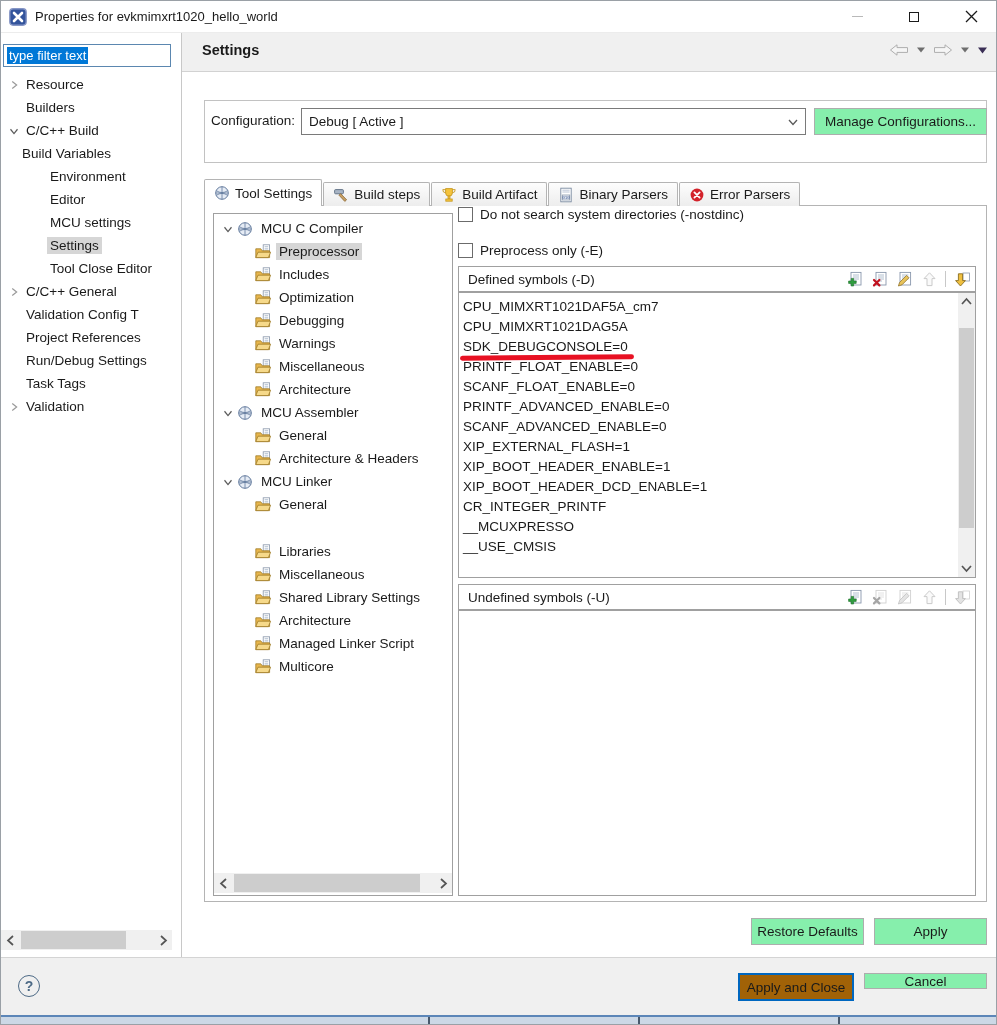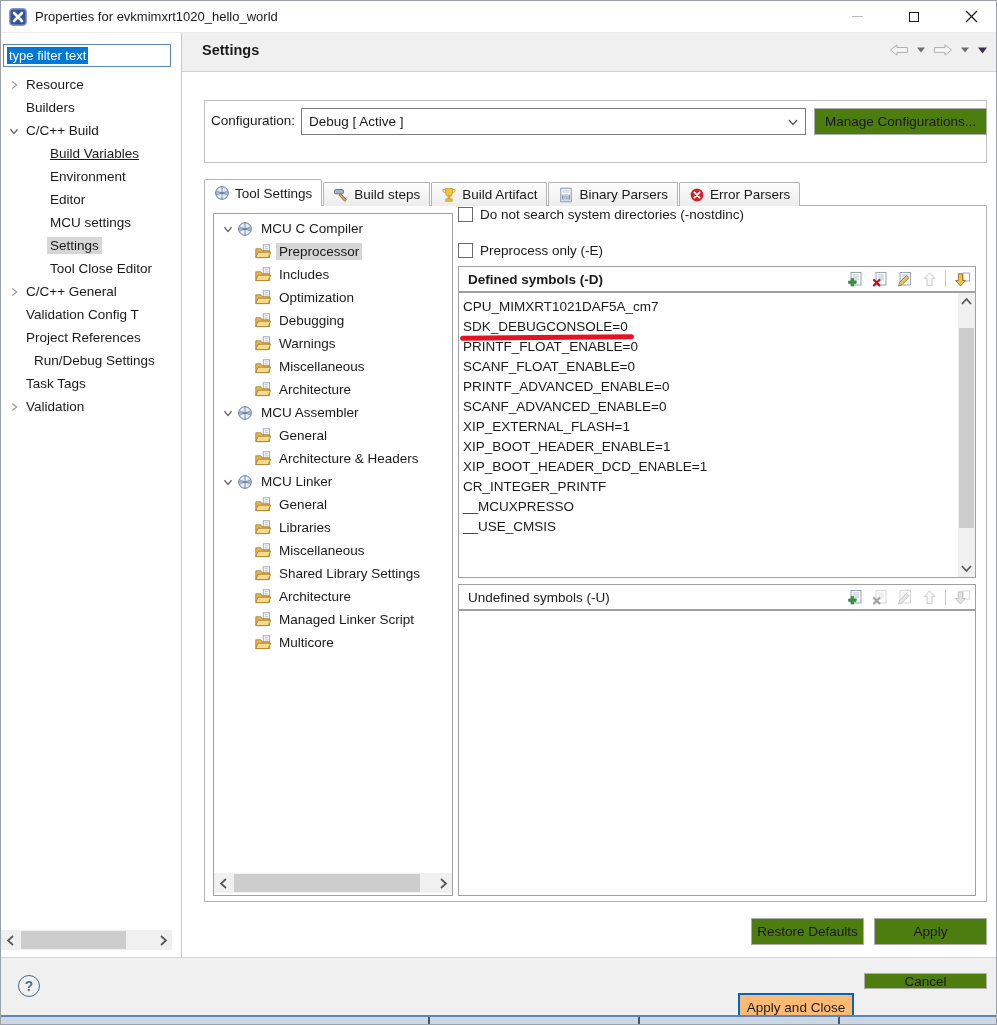--- a/index.html
+++ b/index.html
@@ -38,21 +38,21 @@
   .main-header { position:absolute; left:181px; top:32px; width:816px; height:39px; background:#f0f0f0; border-bottom:1px solid #d2d2d2; }
   .page-title { position:absolute; left:20px; top:9px; font-weight:bold; font-size:14.5px; }
   .nav-icons { position:absolute; right:10px; top:10px; display:flex; align-items:center; gap:7px; }
   .nav-icons .ic svg { display:block; }
 
   
   .config-box { position:absolute; left:203px; top:99px; width:783px; height:63px; border:1px solid #c2c2c2; background:#fff; }
   .config-label { position:absolute; left:210px; top:112px; }
   .config-select { position:absolute; left:300px; top:107px; width:505px; height:27px; border:1px solid #7a7a7a; background:#fff; display:flex; align-items:center; padding:0 24px 0 7px; cursor:default; }
   .config-caret { position:absolute; right:6px; top:7px; }
-  .btn { background:#4d7c0f; border:1px solid #adadad; font-family:"Liberation Sans",sans-serif; font-size:13.5px; color:#1a1a1a; display:flex; align-items:center; justify-content:center; cursor:default; }
+  .btn { background:#86efac; border:1px solid #adadad; font-family:"Liberation Sans",sans-serif; font-size:13.5px; color:#1a1a1a; display:flex; align-items:center; justify-content:center; cursor:default; }
   .manage-btn { position:absolute; left:813px; top:107px; width:173px; height:27px; }
 
   
   .tabs { position:absolute; left:203px; top:178px; height:27px; display:flex; align-items:flex-end; z-index:3; }
   .tab { height:24px; border:1px solid #b4b4b4; border-bottom:none; background:linear-gradient(#fdfdfd,#ededed); display:flex; align-items:center; gap:5px; padding:0 9px; margin-right:1px; white-space:nowrap; border-radius:2px 2px 0 0; }
   .tab.active { height:27px; background:#fff; z-index:4; }
   .tab .ic svg { width:16px; height:16px; display:block; }
 
   
   .content-box { position:absolute; left:203px; top:204px; width:783px; height:697px; border:1px solid #b4b4b4; background:#fff; z-index:2; }
@@ -81,21 +81,21 @@
   
   .vscroll { position:absolute; right:0; top:0; width:17px; height:100%; background:#f0f0f0; }
   .vs-btn { position:absolute; left:0; width:17px; height:17px; display:flex; align-items:center; justify-content:center; }
   .vs-thumb { position:absolute; left:1px; width:15px; background:#cdcdcd; }
 
   
   .restore-btn { position:absolute; left:750px; top:917px; width:113px; height:27px; }
   .apply-btn { position:absolute; left:873px; top:917px; width:113px; height:27px; }
   .bottom-bar { position:absolute; left:0; top:956px; width:997px; height:58px; background:#f0f0f0; border-top:1px solid #d4d4d4; }
   .help-btn { position:absolute; left:17px; top:17px; width:22px; height:22px; border:1.6px solid #4d6a86; border-radius:50%; color:#4d6a86; font-size:14px; display:flex; align-items:center; justify-content:center; font-weight:bold; }
-  .applyclose-btn { position:absolute; left:737px; top:15px; width:116px; height:28px; border:2px solid #0067c0; background:#fdba74;margin-top:20px; }
+  .applyclose-btn { position:absolute; left:737px; top:15px; width:116px; height:28px; border:2px solid #0067c0; background:#a16207; }
   .cancel-btn { position:absolute; left:863px; top:15px; width:123px; height:16px; }
 
   
   .bottom-strip { position:absolute; left:0; top:1014px; width:997px; height:11px; background:#ccd8e6; border-top:2px solid #5c86b8; }
   .strip-tick { position:absolute; top:0; width:2px; height:9px; background:#47586c; }
 </style>
 </head>
 <body>
 
 <div id="window">
@@ -138,21 +138,21 @@
         <span class="tlabel">Builders</span>
       </div>
       <div class="trow" style="padding-left: 4px;">
         <span class="chev">
           <svg viewBox="0 0 16 16">
             <path d="M4 6 L8 11 L12 6" fill="none" stroke="#5a5a5a" stroke-width="1.4"></path>
           </svg>
         </span>
         <span class="tlabel">C/C++ Build</span>
       </div>
-      <div class="trow" style="padding-left: 28px; text-decoration: underline;">
+      <div class="trow" style="">
         <span class="chev"></span>
         <span class="tlabel">Build Variables</span>
       </div>
       <div class="trow" style="padding-left: 28px;">
         <span class="chev"></span>
         <span class="tlabel">Environment</span>
       </div>
       <div class="trow" style="padding-left: 28px;">
         <span class="chev"></span>
         <span class="tlabel">Editor</span>
@@ -178,21 +178,21 @@
         <span class="tlabel">C/C++ General</span>
       </div>
       <div class="trow" style="padding-left: 4px;">
         <span class="chev"></span>
         <span class="tlabel">Validation Config T</span>
       </div>
       <div class="trow" style="padding-left: 4px;">
         <span class="chev"></span>
         <span class="tlabel">Project References</span>
       </div>
-      <div class="trow" style="padding-left: 4px; gap: 8px;">
+      <div class="trow" style="padding-left: 4px;">
         <span class="chev"></span>
         <span class="tlabel">Run/Debug Settings</span>
       </div>
       <div class="trow" style="padding-left: 4px;">
         <span class="chev"></span>
         <span class="tlabel">Task Tags</span>
       </div>
       <div class="trow" style="padding-left: 4px;">
         <span class="chev">
           <svg viewBox="0 0 16 16">
@@ -452,21 +452,21 @@
           <span class="ic">
             <svg viewBox="0 0 16 16">
               <rect x="8.2" y="0.8" width="6.4" height="7.6" fill="#fff" stroke="#8896aa" stroke-width="0.8"></rect>
               <path d="M9.6 2.6 h3.6 M9.6 4.3 h3.6 M9.6 6 h3.6" stroke="#9fb0c4" stroke-width="0.7"></path>
               <path d="M0.8 4.8 L5.8 4.8 L7.2 6.8 L14.6 6.8 L14.6 13.6 L0.8 13.6 Z" fill="#e8b64c" stroke="#a07c28" stroke-width="0.8"></path>
               <path d="M0.8 13.6 L3 8.2 L15.6 8.2 L13.4 13.6 Z" fill="#f6d98a" stroke="#a07c28" stroke-width="0.8"></path>
             </svg>
           </span>
           <span class="tlabel">General</span>
         </div>
-        <div class="ttrow" style="padding-left: 41px;">
+        <div class="ttrow" style="padding-left: 41px; margin-top: 24px;">
           <span class="ic">
             <svg viewBox="0 0 16 16">
               <rect x="8.2" y="0.8" width="6.4" height="7.6" fill="#fff" stroke="#8896aa" stroke-width="0.8"></rect>
               <path d="M9.6 2.6 h3.6 M9.6 4.3 h3.6 M9.6 6 h3.6" stroke="#9fb0c4" stroke-width="0.7"></path>
               <path d="M0.8 4.8 L5.8 4.8 L7.2 6.8 L14.6 6.8 L14.6 13.6 L0.8 13.6 Z" fill="#e8b64c" stroke="#a07c28" stroke-width="0.8"></path>
               <path d="M0.8 13.6 L3 8.2 L15.6 8.2 L13.4 13.6 Z" fill="#f6d98a" stroke="#a07c28" stroke-width="0.8"></path>
             </svg>
           </span>
           <span class="tlabel">Libraries</span>
         </div>
@@ -545,21 +545,21 @@
 
   <div class="checkbox-row" style="top:206px;">
     <span class="cbx"></span>
     <span>Do not search system directories (-nostdinc)</span>
   </div>
   <div class="checkbox-row" style="top:242px;">
     <span class="cbx"></span>
     <span>Preprocess only (-E)</span>
   </div>
 
-  <div class="group-header" style="top:265px;font-weight:bold;">
+  <div class="group-header" style="top:265px;">
     <span class="gtitle">Defined symbols (-D)</span>
     <span class="gtools" id="defined-tools">
         <span class="tbtn">
           <span class="ic">
             <svg viewBox="0 0 17 17">
               <rect x="5" y="1.4" width="10" height="12.6" fill="#fff" stroke="#8a98ad" stroke-width="0.9"></rect>
               <path d="M7 4 h6 M7 6 h6 M7 8 h6 M7 10 h4" stroke="#9fb0c4" stroke-width="0.8"></path>
               <path d="M2.6 10 h2.6 V7.4 h2.4 V10 h2.6 v2.4 H7.6 v2.6 H5.2 v-2.6 H2.6 Z" fill="#2f9e3f" stroke="#1c6e2a" stroke-width="0.6"></path>
             </svg>
           </span>
@@ -596,20 +596,21 @@
               <rect x="9" y="2" width="6.4" height="8" fill="#fff" stroke="#8a98ad" stroke-width="0.8"></rect>
               <path d="M6.5 15 L1.6 9.6 H4.4 V2.8 H8.6 V9.6 H11.4 Z" fill="#f0c040" stroke="#8a6d1f" stroke-width="0.9"></path>
             </svg>
           </span>
         </span>
       </span>
   </div>
   <div class="list-box" style="top:291px; height:286px;">
     <div id="defined-list">
         <div class="lrow">CPU_MIMXRT1021DAF5A_cm7</div>
+        <div class="lrow">CPU_MIMXRT1021DAG5A</div>
         <div class="lrow">SDK_DEBUGCONSOLE=0<div class="red-underline" style="background: rgb(232, 17, 35);"></div></div>
         <div class="lrow">PRINTF_FLOAT_ENABLE=0</div>
         <div class="lrow">SCANF_FLOAT_ENABLE=0</div>
         <div class="lrow">PRINTF_ADVANCED_ENABLE=0</div>
         <div class="lrow">SCANF_ADVANCED_ENABLE=0</div>
         <div class="lrow">XIP_EXTERNAL_FLASH=1</div>
         <div class="lrow">XIP_BOOT_HEADER_ENABLE=1</div>
         <div class="lrow">XIP_BOOT_HEADER_DCD_ENABLE=1</div>
         <div class="lrow">CR_INTEGER_PRINTF</div>
         <div class="lrow">__MCUXPRESSO</div>

